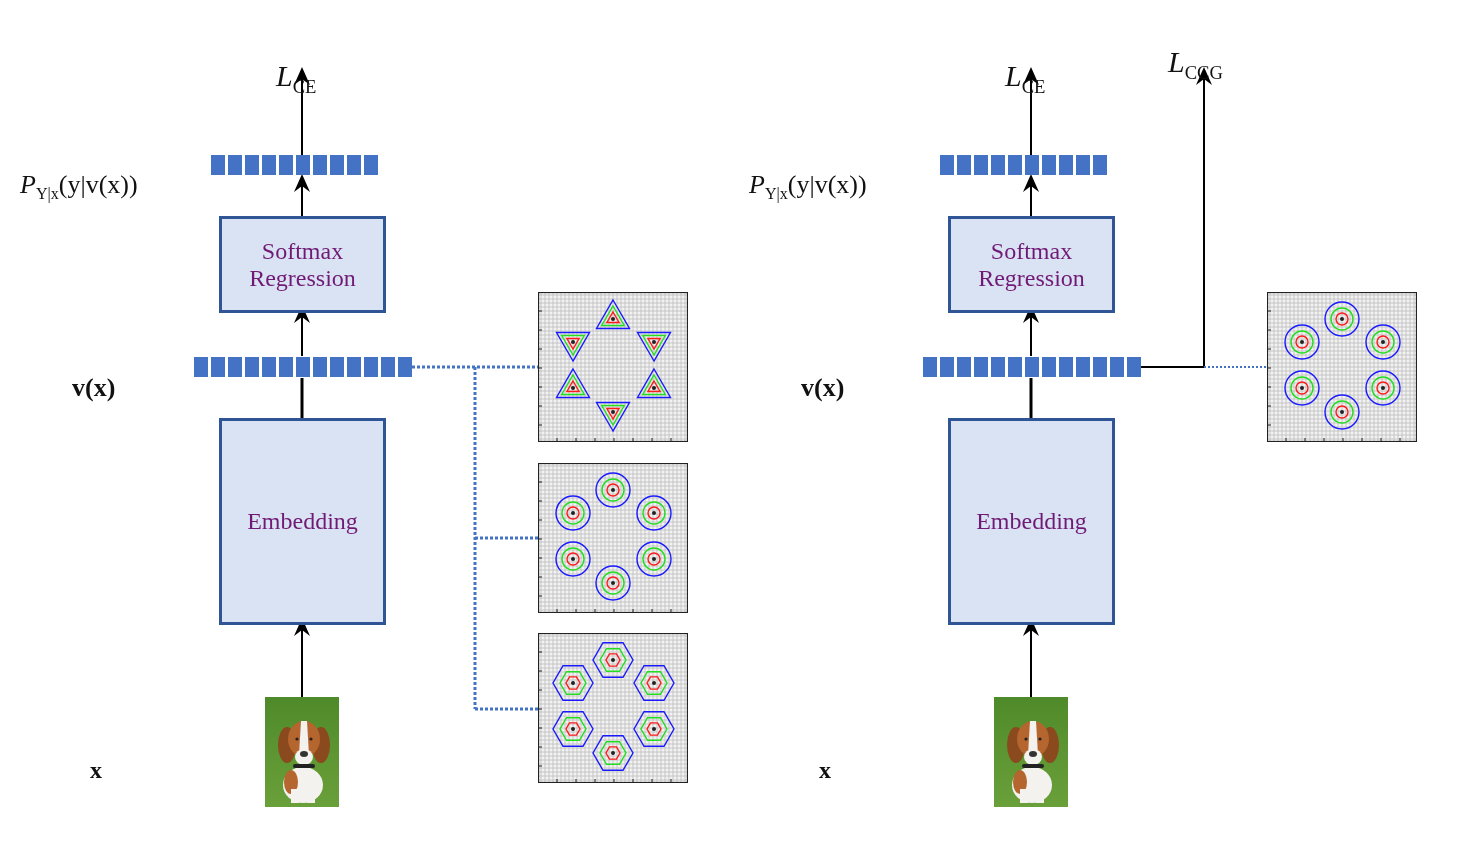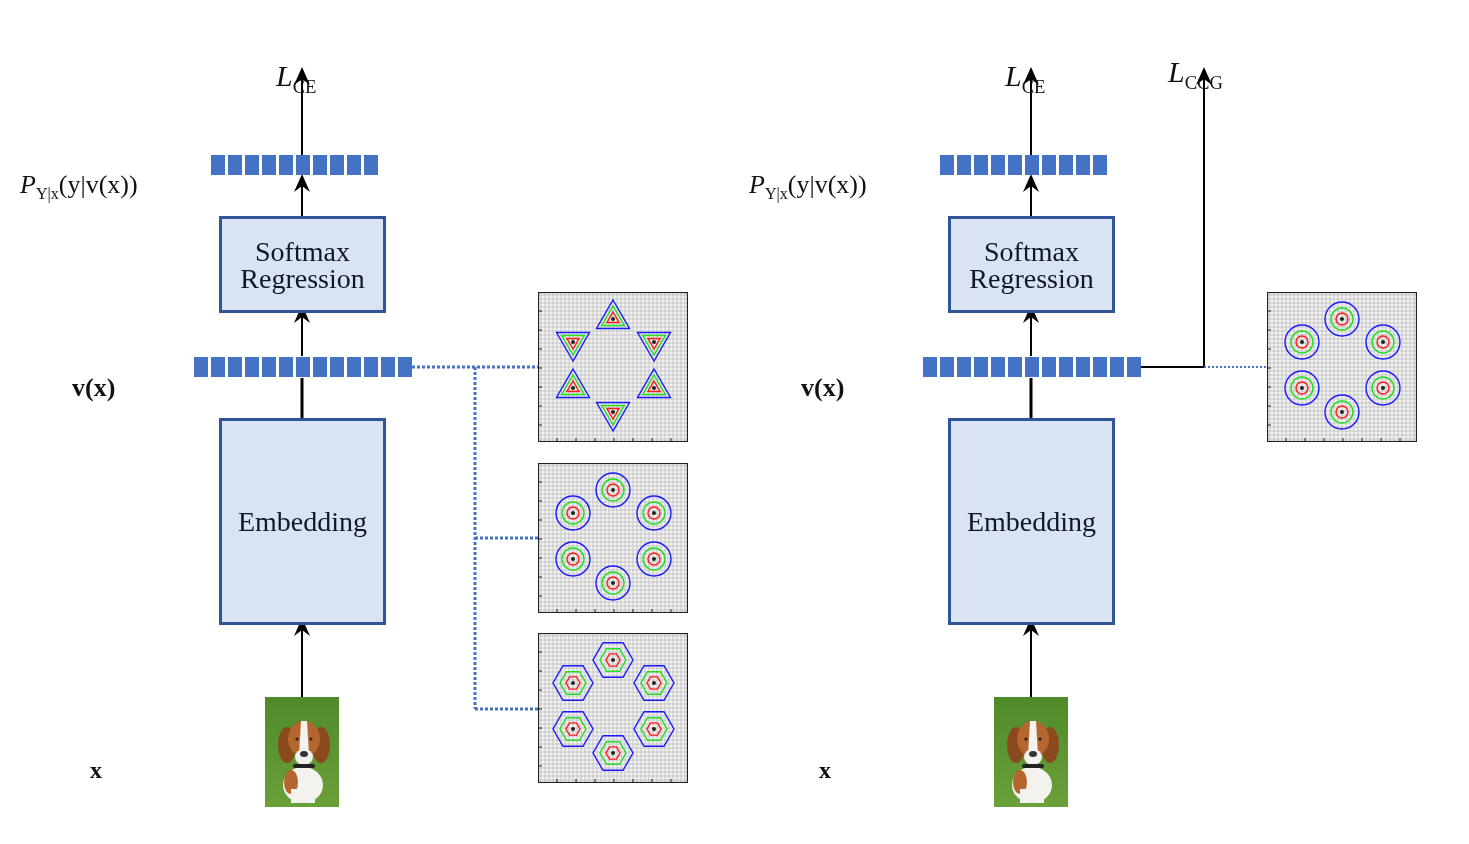--- a/index.html
+++ b/index.html
@@ -1,20 +1,20 @@
 <!DOCTYPE html>
 <html><head>
 <meta charset="utf-8">
 <style>
   html, body { margin:0; padding:0; background:#ffffff; }
   body { width:1469px; height:844px; position:relative; overflow:hidden;
          font-family:"Liberation Serif", "DejaVu Serif", serif; color:#111; }
   .box { position:absolute; background:#dae3f3; border:3px solid #2f5597; box-sizing:border-box;
          display:flex; align-items:center; justify-content:center; text-align:center;
-         font-family:"Liberation Serif", serif; font-size:28px; line-height:27px; color:#0f172a; }
+         font-family:"Liberation Serif", serif; font-size:24px; line-height:27px; color:#701a75; }
   .bar { position:absolute; display:flex; gap:3px; height:20px; }
   .bar span { display:block; width:14px; height:20px; background:#4472c4; }
   .math { position:absolute; font-family:"Liberation Serif", "DejaVu Serif", serif; white-space:nowrap;margin-top:21px; }
   .math i { font-style:italic; }
   .sub { font-size:0.62em; vertical-align:-0.35em; }
   .photo { position:absolute; overflow:hidden; background:#5b8a2e; }
   .plot { position:absolute; width:150px; height:150px; }
   svg.overlay { position:absolute; left:0; top:0; }
 </style>
 </head>
@@ -518,21 +518,21 @@
         <polygon points="95.0,120.0 85.0,137.3 65.0,137.3 55.0,120.0 65.0,102.7 85.0,102.7" fill="none" stroke="#1a1aff" stroke-width="1.4"></polygon>
         <polygon points="88.0,120.0 81.5,131.3 68.5,131.3 62.0,120.0 68.5,108.7 81.5,108.7" fill="none" stroke="#22dd22" stroke-width="1.4"></polygon>
         <polygon points="82.0,120.0 78.5,126.1 71.5,126.1 68.0,120.0 71.5,113.9 78.5,113.9" fill="none" stroke="#ff1a1a" stroke-width="1.4"></polygon>
         <circle cx="75" cy="120" r="2" fill="#222"></circle>
       </g>
     </svg></div>
 
 <div class="math" style="left:1005px; top:38px; font-size:30px;">
   <i>L</i><span class="sub">CE</span>
 </div>
-<div class="math" style="left:1168px; top:34px; font-size:30px;">
+<div class="math" style="left:1168px; top:24px; font-size:30px;">
   <i>L</i><span class="sub">CCG</span>
 </div>
 
 <div class="math" style="left:749px; top:149px; font-size:26px;">
   <i>P</i><span class="sub">Y|x</span><span>(y|v(x))</span>
 </div>
 <div class="bar" style="left:940px; top:155px;">
     <span style="background: rgb(68, 114, 196);"></span>
     <span style="background: rgb(68, 114, 196);"></span>
     <span style="background: rgb(68, 114, 196);"></span>

